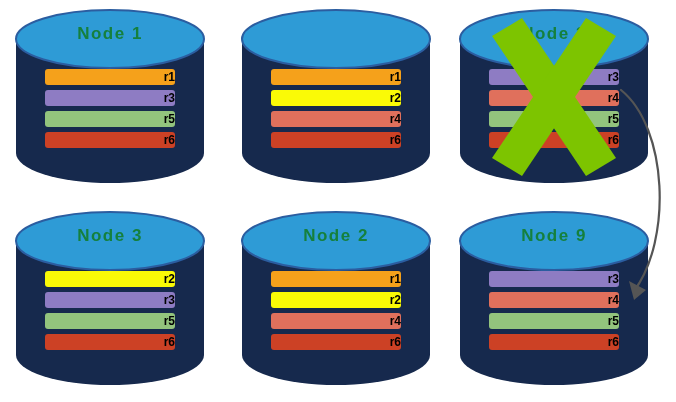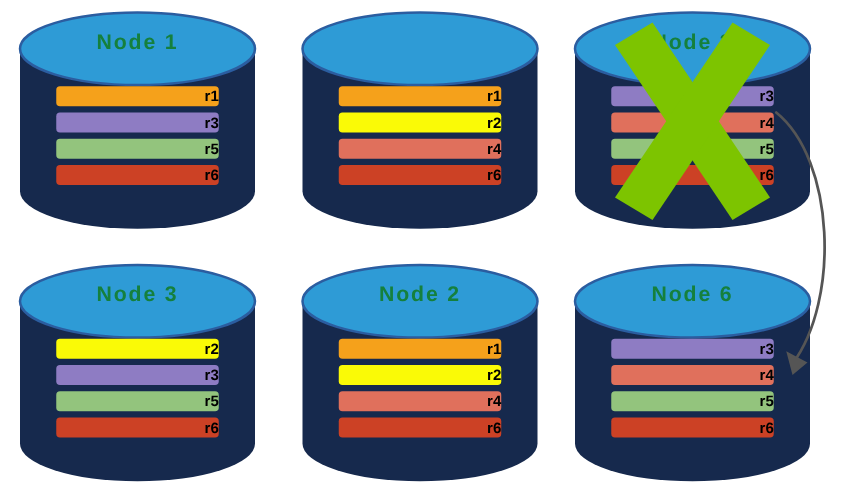--- a/index.html
+++ b/index.html
@@ -152,21 +152,21 @@
         <div class="bar" style="background: rgb(250, 250, 6);">r2</div>
         <div class="bar" style="background: rgb(224, 112, 92);">r4</div>
         <div class="bar" style="background: rgb(204, 65, 37);">r6</div>
       </div>
     </div>
     <div class="node" style="left: 456px; top: 208px;">
       <svg class="node-svg" viewBox="0 0 196 180">
         <path d="M 4 33 L 4 147 A 94 30 0 0 0 192 147 L 192 33 Z" fill="#16294D"></path>
         <ellipse cx="98" cy="33" rx="94" ry="29" fill="#2E9BD6" stroke="#2B5DA0" stroke-width="2"></ellipse>
       </svg>
-      <div class="node-title">Node 6</div>
+      <div class="node-title">Node 9</div>
       <div class="bars">
         <div class="bar" style="background: rgb(142, 124, 195);">r3</div>
         <div class="bar" style="background: rgb(224, 112, 92);">r4</div>
         <div class="bar" style="background: rgb(147, 196, 125);">r5</div>
         <div class="bar" style="background: rgb(204, 65, 37);">r6</div>
       </div>
     </div>
   </div>
 
 <svg class="arrow-layer" viewBox="0 0 676 402" xmlns="http://www.w3.org/2000/svg">

